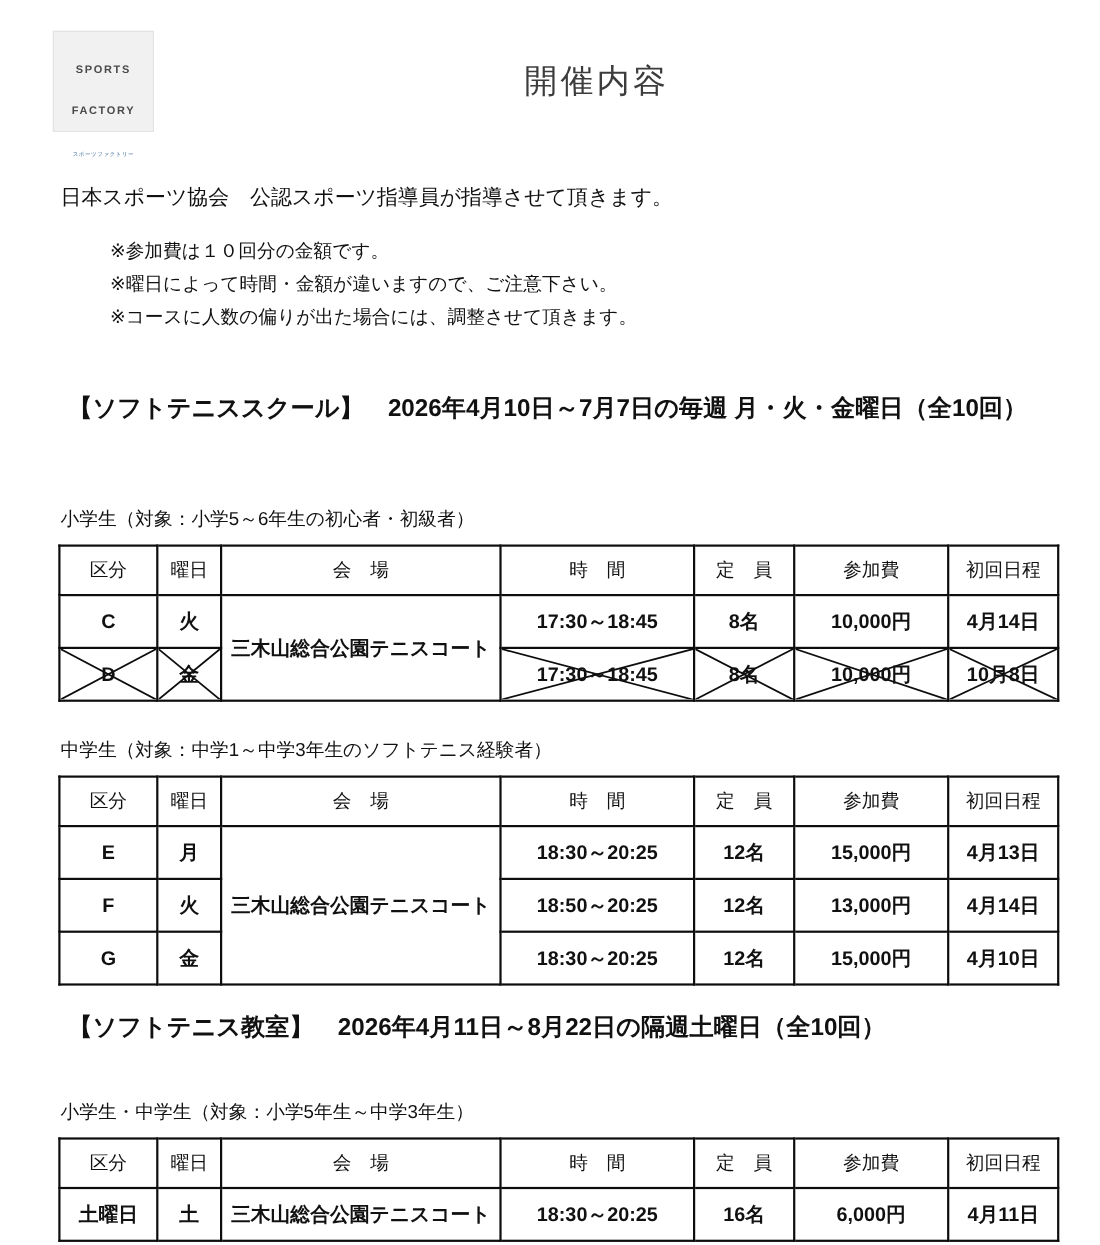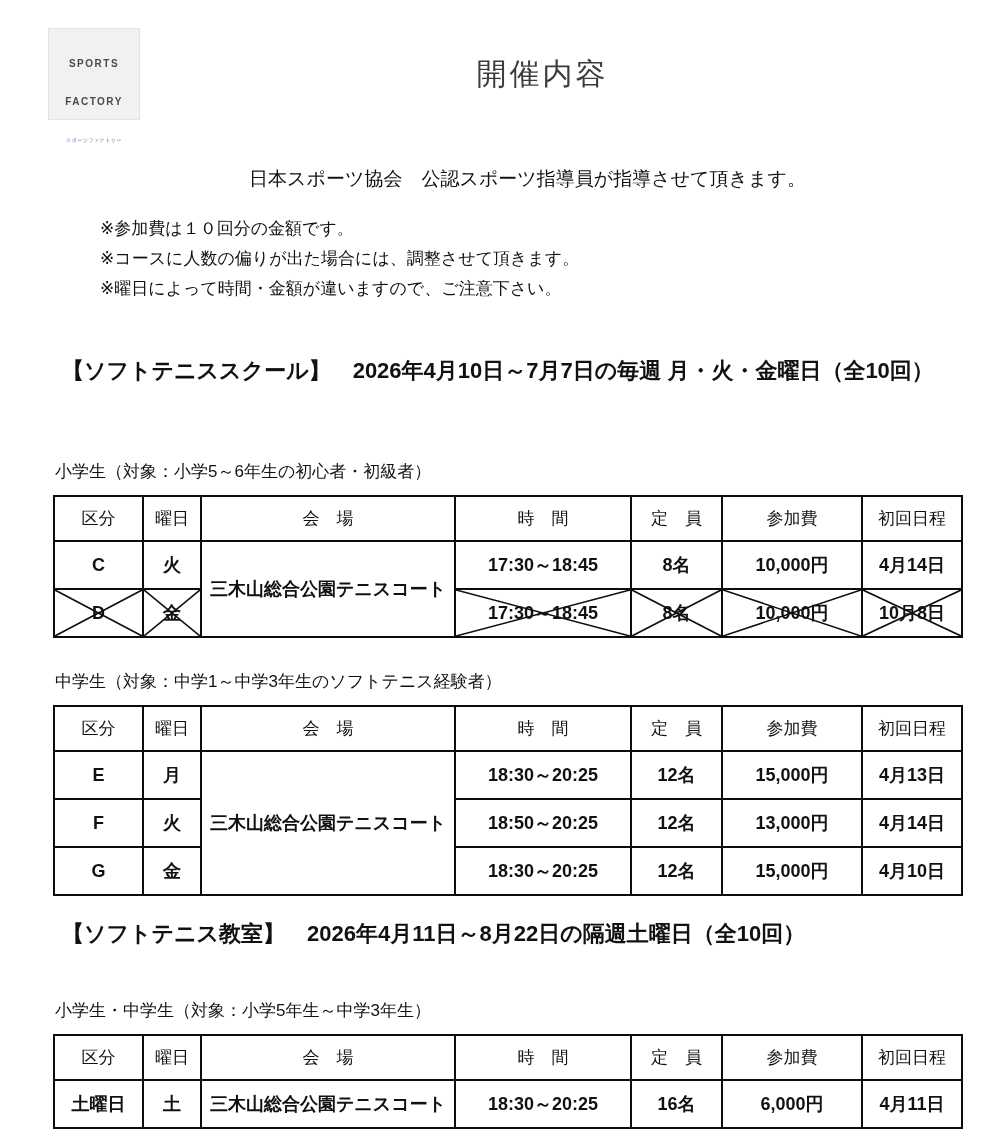--- a/index.html
+++ b/index.html
@@ -14,21 +14,21 @@
     display:flex;flex-direction:column;align-items:center;justify-content:flex-start;
     box-sizing:border-box;flex:0 0 auto;gap:28px;
   }
   .logo-figure{width:58px;height:52px;margin-top:2px;}
   .logo-word{font-size:10px;font-weight:bold;color:#4a4a4a;letter-spacing:1.5px;line-height:10px;text-align:center;}
   .logo-sub{font-size:5px;color:#3f6f9e;margin-top:2px;letter-spacing:0.5px;}
   .title-block{flex:1;text-align:center;color:#3c3c3c;}
   .title-line1{font-size:30px;letter-spacing:2px;margin-top:8px;}
   .title-line2{font-size:30px;letter-spacing:3px;margin-top:26px;}
   
-  .intro{font-size:19px;margin:46px 0 0 55px;color:#111;text-align:center;}
+  .intro{font-size:19px;margin:46px 0 0 55px;color:#111;}
   .notes{margin:22px 0 0 100px;font-size:17px;line-height:30px;color:#111;}
   
   .sec-heading{font-size:22px;font-weight:bold;color:#111;margin-left:62px;}
   .sec-heading.first{margin-top:52px;}
   .sec-heading.second{margin-top:23px;}
   .tbl-label{font-size:17px;margin-left:55px;color:#111;}
   
   table.sched{
     border-collapse:collapse;table-layout:fixed;margin-left:53px;width:908px;
     font-size:17px;
@@ -73,22 +73,22 @@
     </div>
     <div class="title-block">
       <div class="title-line2">開催内容</div>
     </div>
   </div>
 
   <div class="intro">日本スポーツ協会　公認スポーツ指導員が指導させて頂きます。</div>
 
   <div class="notes">
     <div>※参加費は１０回分の金額です。</div>
+    <div>※曜日によって時間・金額が違いますので、ご注意下さい。</div>
     <div>※コースに人数の偏りが出た場合には、調整させて頂きます。</div>
-    <div>※曜日によって時間・金額が違いますので、ご注意下さい。</div>
   </div>
 
   <div class="sec-heading first">【ソフトテニススクール】　2026年4月10日～7月7日の毎週 月・火・金曜日（全10回）</div>
 
   <div class="tbl-label gap-t1">小学生（対象：小学5～6年生の初心者・初級者）</div>
 
   <table class="sched t1">
     <colgroup>
       <col style="width:89px">
         <col style="width:58px">

